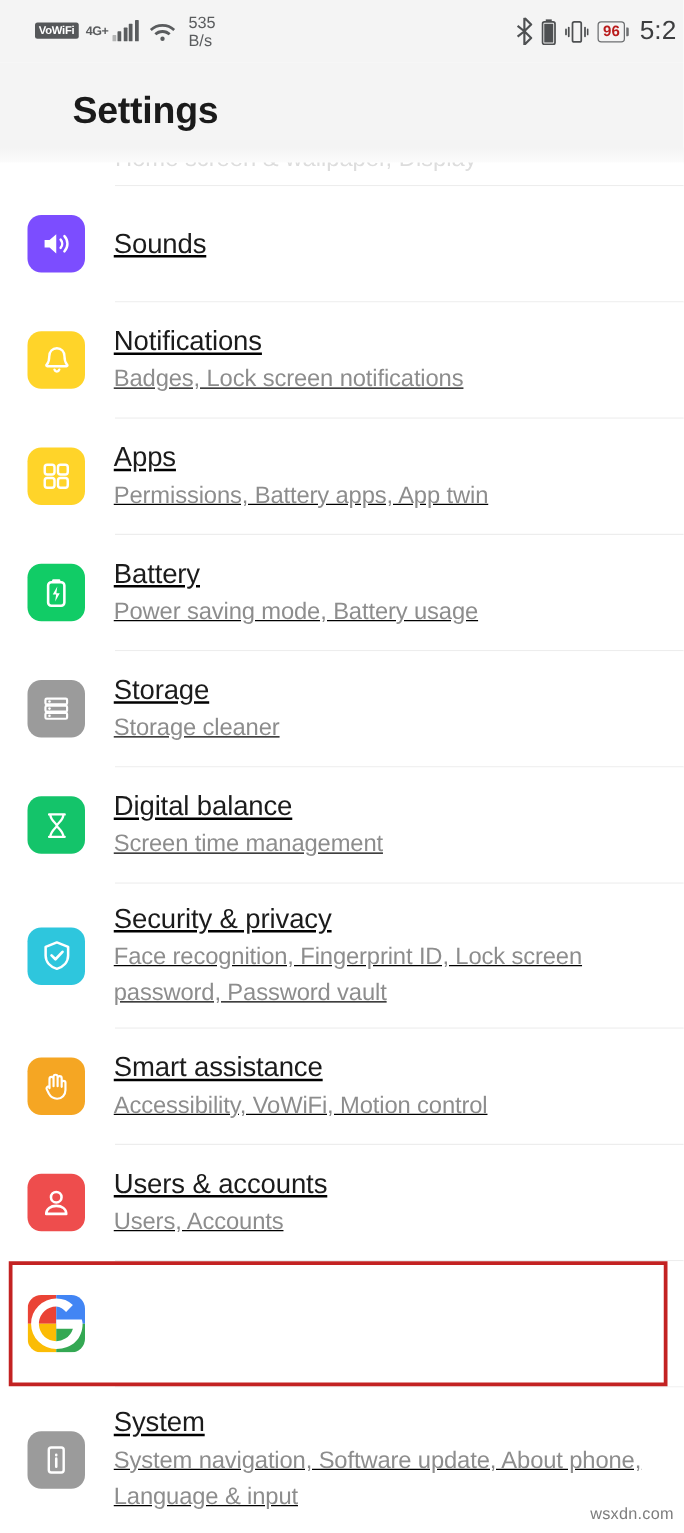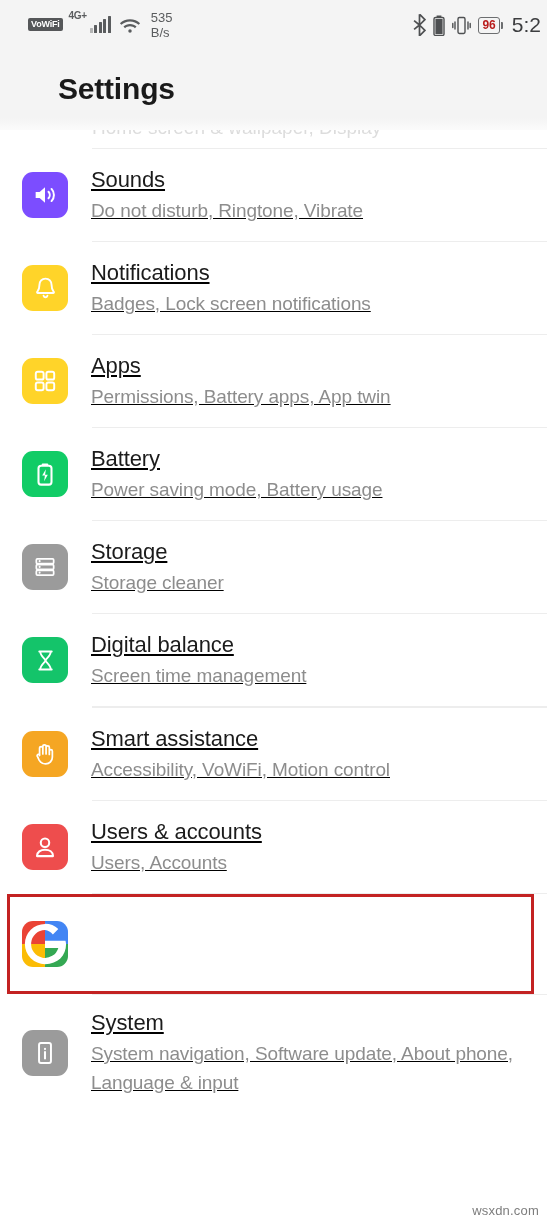--- a/index.html
+++ b/index.html
@@ -17,20 +17,21 @@
   }
 
   
   .statusbar {
     position: absolute;
     top: 0; left: 0;
     width: 547px;
     height: 50px;
     background: #f4f4f4;
     display: flex;
+    align-items: center;
     justify-content: space-between;
     padding: 0 6px 0 28px;
   }
 
   .sb-left, .sb-right {
     display: flex;
     align-items: center;
   }
   .sb-left { gap: 6px; }
   .sb-right { gap: 7px; }
@@ -305,21 +306,20 @@
 
   <div class="row">
     <div class="icon-wrap" style="background:#7c4dff">
       <svg width="28" height="28" viewBox="0 0 24 24">
         <path d="M4 9.5h3.4L12 5.4v13.2L7.4 14.5H4z" fill="#fff"></path>
         <path d="M15 9.2a4.2 4.2 0 0 1 0 5.6 M17.6 6.8a7.6 7.6 0 0 1 0 10.4" stroke="#fff" stroke-width="1.7" fill="none" stroke-linecap="round"></path>
       </svg>
     </div>
     <div class="row-text">
       <div class="row-title">Sounds</div>
-      <div class="row-sub">Do not disturb, Ringtone, Vibrate</div>
     </div>
   </div>
   <div class="divider"></div>
 
   <div class="row">
     <div class="icon-wrap" style="background:#ffd429">
       <svg width="27" height="27" viewBox="0 0 24 24">
         <path d="M12 3.2c-3.2 0-5.4 2.4-5.4 5.6 0 4.2-1.3 5.3-2 6.2-.3.4 0 1 .5 1h13.8c.5 0 .8-.6.5-1-.7-.9-2-2-2-6.2 0-3.2-2.2-5.6-5.4-5.6z" fill="none" stroke="#fff" stroke-width="1.7" stroke-linejoin="round"></path>
         <path d="M10.3 18.4c.3.9 1 1.4 1.7 1.4s1.4-.5 1.7-1.4" fill="none" stroke="#fff" stroke-width="1.7" stroke-linecap="round"></path>
       </svg>
@@ -388,20 +388,32 @@
         <path d="M17 3.4 C17 8 12 10.6 12 12 C12 13.4 17 16 17 20.6" fill="none" stroke="#fff" stroke-width="1.8"></path>
       </svg>
     </div>
     <div class="row-text">
       <div class="row-title">Digital balance</div>
       <div class="row-sub">Screen time management</div>
     </div>
   </div>
   <div class="divider"></div>
 
+  <div class="row">
+    <div class="icon-wrap" style="background:#2ec6dd">
+      <svg width="27" height="27" viewBox="0 0 24 24">
+        <path d="M12 2.6 L20 5.8 v6.1 c0 4.6-3.4 8.1-8 9.5 -4.6-1.4-8-4.9-8-9.5 V5.8z" fill="none" stroke="#fff" stroke-width="1.8" stroke-linejoin="round"></path>
+        <path d="M8.2 11.8 L11 14.6 L16 9.3" fill="none" stroke="#fff" stroke-width="1.9" stroke-linecap="round" stroke-linejoin="round"></path>
+      </svg>
+    </div>
+    <div class="row-text">
+      <div class="row-title">Security &amp; privacy</div>
+      <div class="row-sub">Face recognition, Fingerprint ID, Lock screen password, Password vault</div>
+    </div>
+  </div>
   <div class="divider"></div>
 
   <div class="row">
     <div class="icon-wrap" style="background:#f5a623">
       <svg width="26" height="26" viewBox="0 0 24 24">
         <path d="M7 13.4 V6.6 a1.5 1.5 0 0 1 3 0 V12 V5 a1.5 1.5 0 0 1 3 0 v7 V6 a1.5 1.5 0 0 1 3 0 v6.4 V9.4 a1.4 1.4 0 0 1 2.8 0 v5.4 c0 3.6-2.6 6.4-6.2 6.4 -3.3 0-4.8-1.5-6-3.6 L5 14.3 a1.45 1.45 0 0 1 2.1-1.9z" fill="none" stroke="#fff" stroke-width="1.6" stroke-linejoin="round"></path>
       </svg>
     </div>
     <div class="row-text">
       <div class="row-title">Smart assistance</div>

